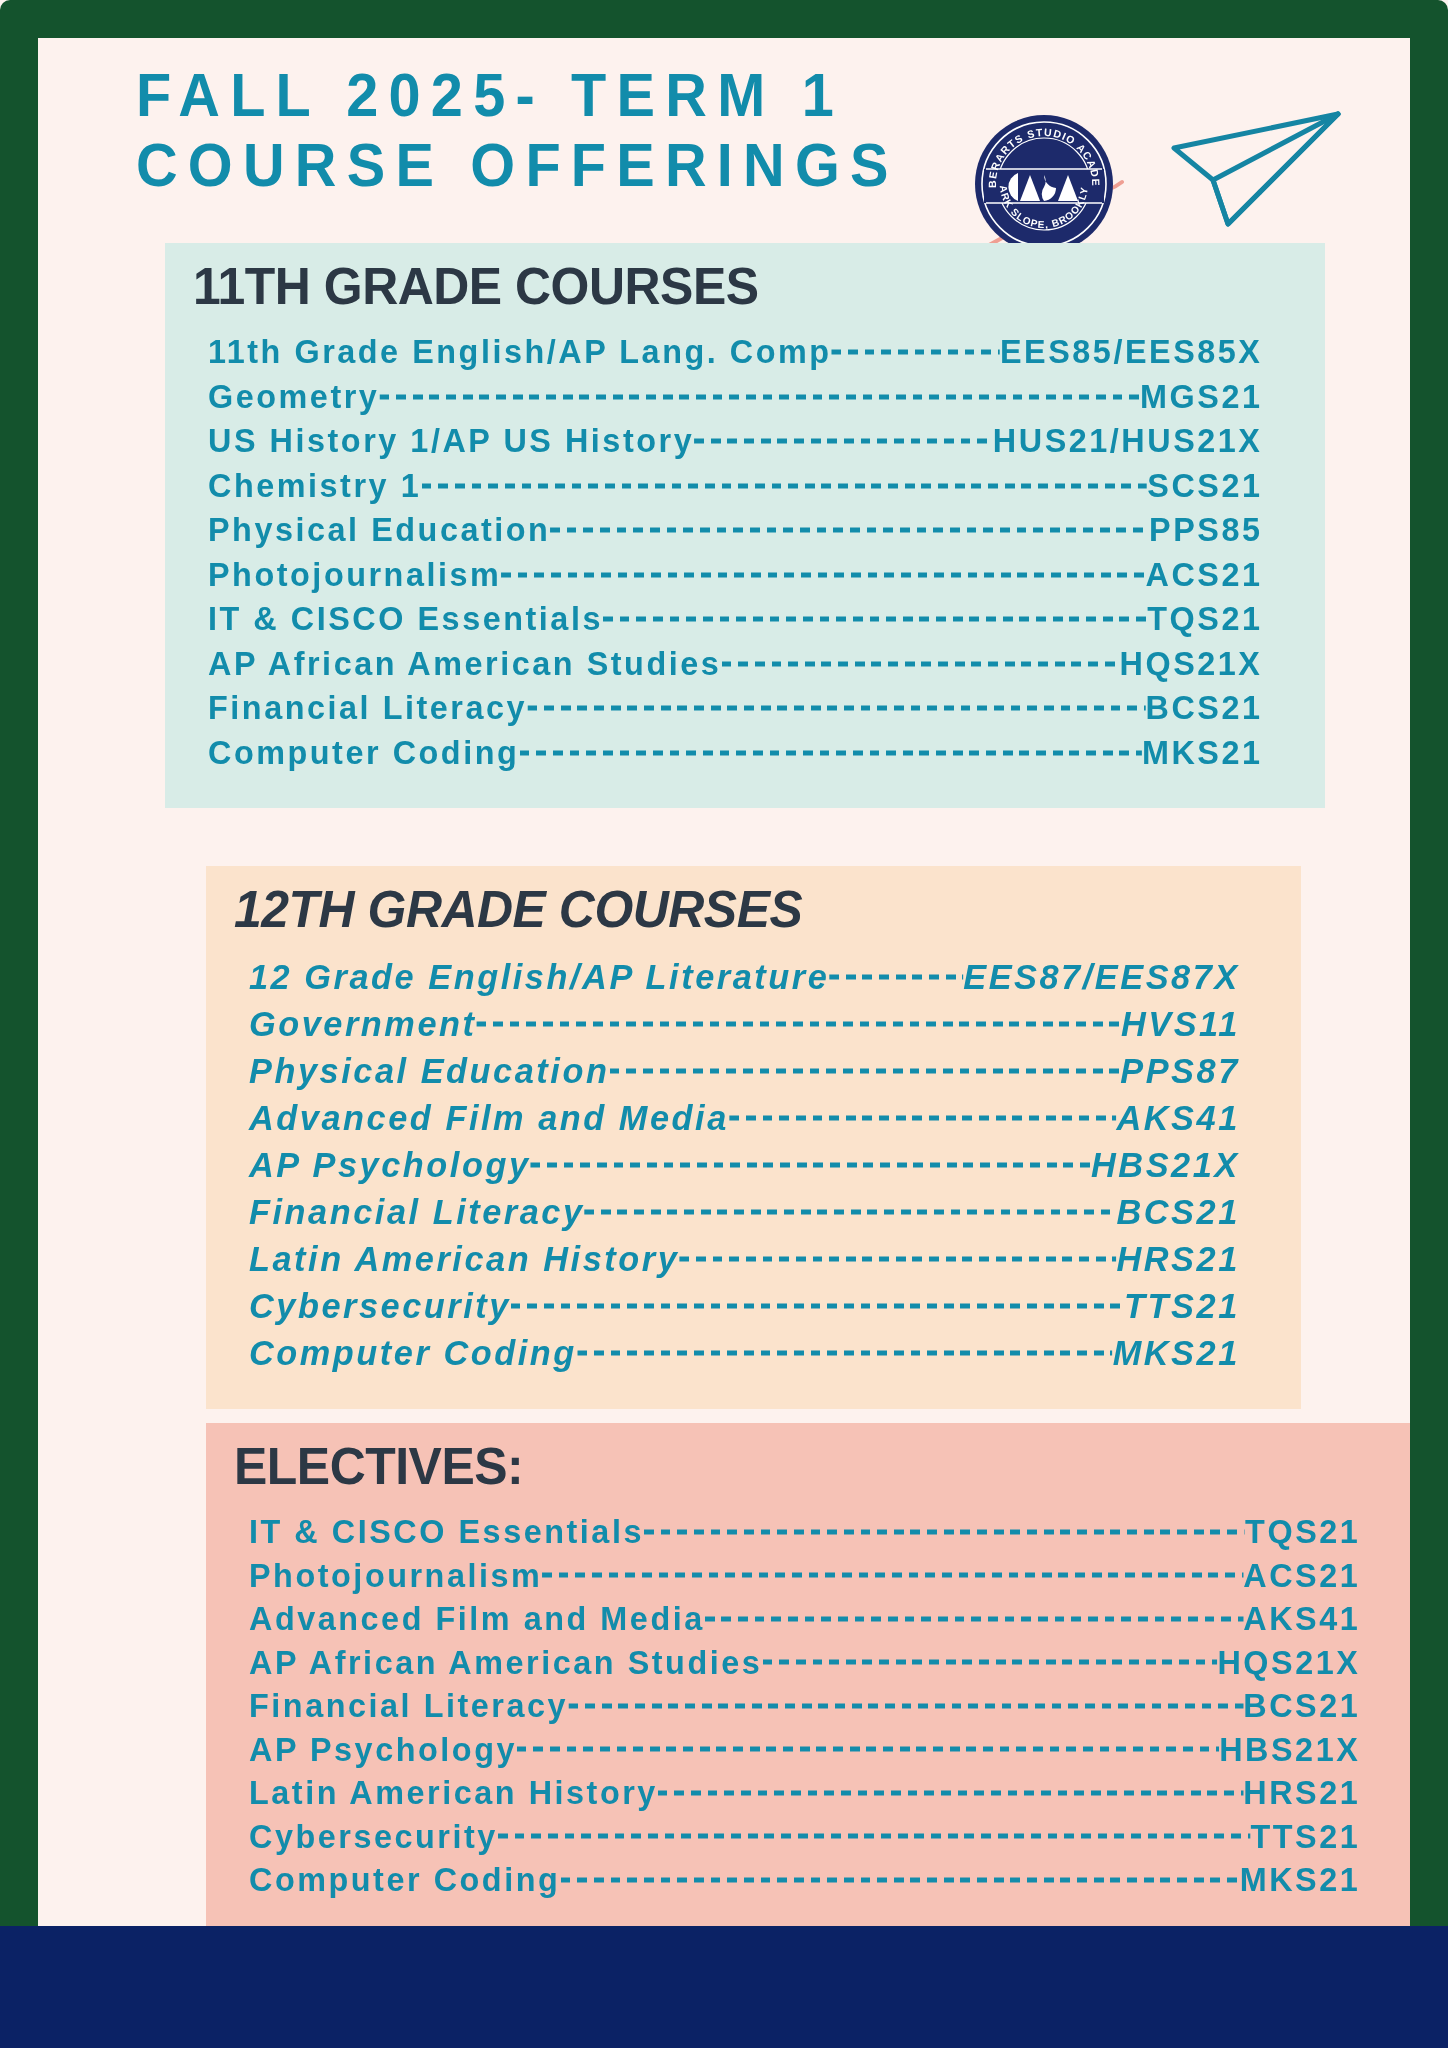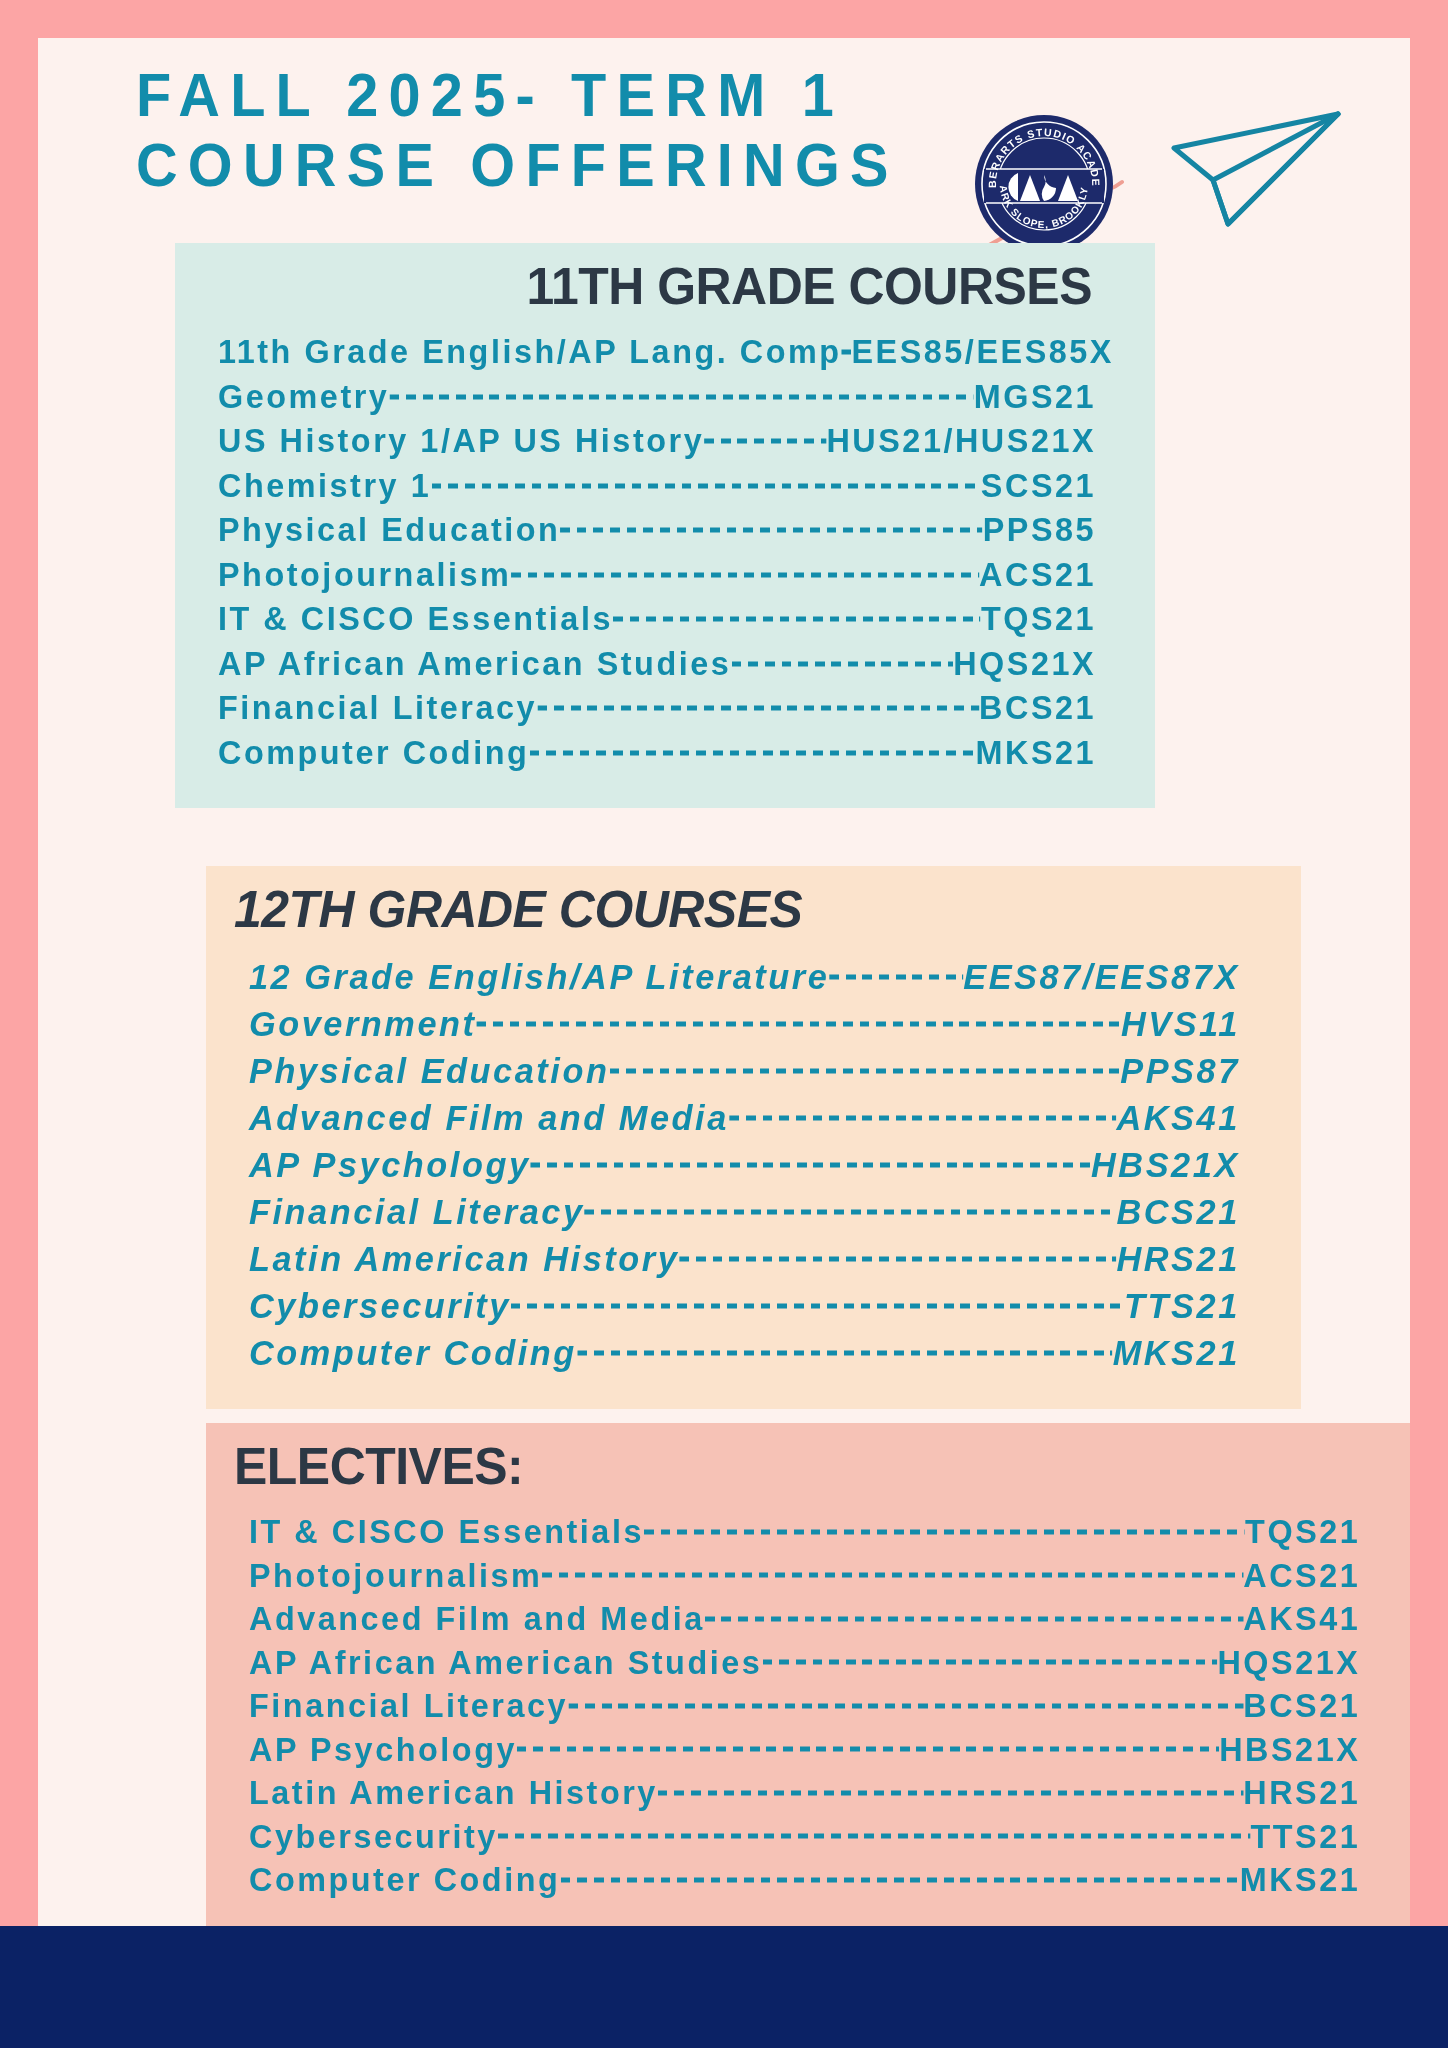--- a/index.html
+++ b/index.html
@@ -5,22 +5,23 @@
   html,body{margin:0;padding:0;}
   body{
     width:1448px;height:2048px;
     background:#fdf3ef;
     font-family:"Liberation Sans", sans-serif;
     overflow:hidden;
   }
   .poster{
     position:relative;
     width:1448px;height:2048px;
-    background:#fca5a5;
+    background:#14532d;
     box-sizing:border-box;
+    border-radius:10px;
   }
   
   .page{
     position:absolute;
     left:38px;top:38px;
     width:1372px;height:1890px;
     background:#fdf2ee;
     box-sizing:border-box;
     overflow:hidden;
   }
@@ -72,21 +73,21 @@
     left:1128px;top:58px;
     width:180px;height:140px;
   }
 
   
   .card{
     position:absolute;
     box-sizing:border-box;
     padding:14px 26px 18px 28px;
   }
-  .card.grade11{ left:137px; top:205px;  width:980px; background:#d8ece7;text-align:right; }
+  .card.grade11{ left:127px; top:205px;  width:1160px; background:#d8ece7; }
   .card.grade12{ left:168px; top:828px;  width:1095px; background:#fbe3cc;font-style:italic; }
   .card.elect  { left:168px; top:1385px; width:1218px; background:#f6c2b6; }
 
   .card-title{
     color:#2c3845;
     font-family:"Liberation Sans Narrow","Liberation Sans",sans-serif;
     font-weight:bold;
     font-size:52px;
     line-height:58px;
     letter-spacing:-0.5px;

